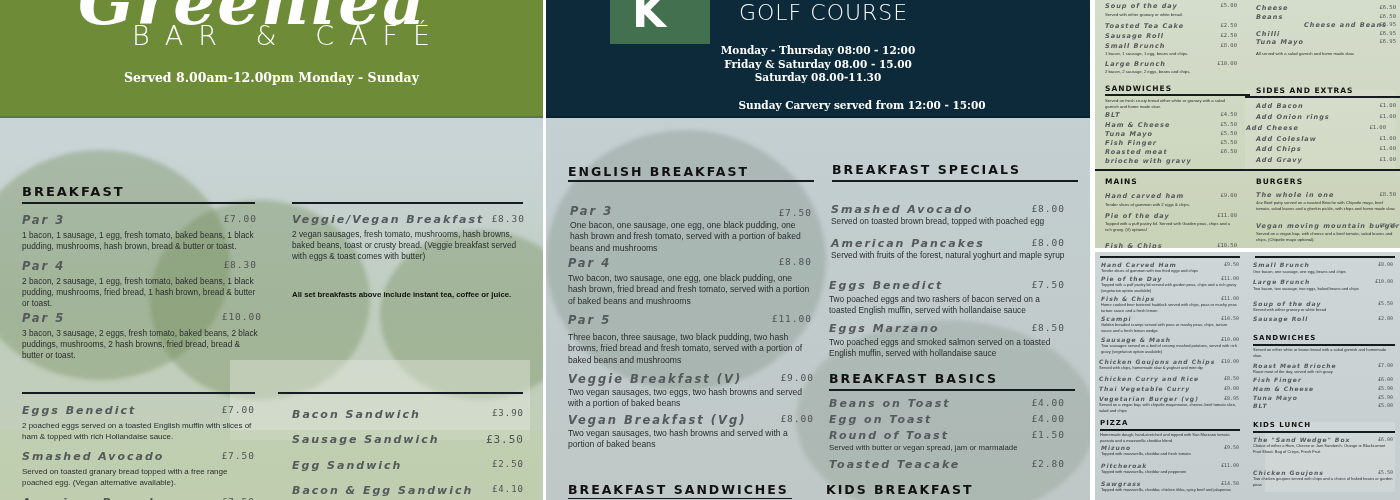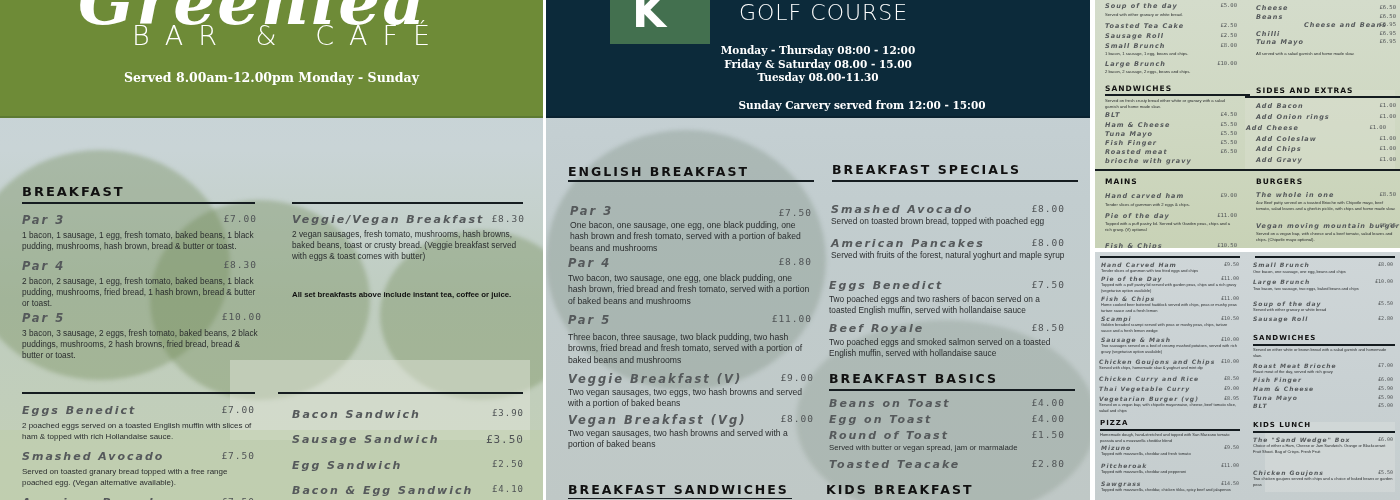--- a/index.html
+++ b/index.html
@@ -129,21 +129,21 @@
   <div class="bg-tree" style="left:250px;top:320px;width:300px;height:200px;background:rgba(100,120,100,0.2);"></div>
 
   <div class="header">
     <div class="logo">
       <span class="logo-glyph">K</span>
     </div>
     <div class="course">GOLF COURSE</div>
     <div class="hours">
       <div>Monday - Thursday 08:00 - 12:00</div>
       <div>Friday &amp; Saturday 08.00 - 15.00</div>
-      <div>Tuesday 08.00-11.30</div>
+      <div>Saturday 08.00-11.30</div>
     </div>
     <div class="carvery">Sunday Carvery served from 12:00 - 15:00</div>
   </div>
 
   <div class="sec-title" style="left:22px;top:164px;font-size:12.5px;">ENGLISH BREAKFAST</div>
   <div class="rule" style="left:22px;top:180px;width:246px;"></div>
 
   <div class="item" style="left:24px;top:204px;width:242px;">
     <div class="name" style="font-size:11.5px;">Par 3</div>
     <div class="price" style="font-size:9.5px;top:3px;">£7.50</div>
@@ -185,21 +185,21 @@
     <div class="name" style="font-size:11px;">American Pancakes</div>
     <div class="price" style="font-size:9.5px;">£8.00</div>
     <div class="desc" style="font-size:8.3px;line-height:11px;">Served with fruits of the forest, natural yoghurt and maple syrup</div>
   </div>
   <div class="item" style="left:283px;top:279px;width:236px;">
     <div class="name" style="font-size:11px;">Eggs Benedict</div>
     <div class="price" style="font-size:9.5px;">£7.50</div>
     <div class="desc" style="font-size:8.3px;line-height:11px;margin-top:2px;">Two poached eggs and two rashers of bacon served on a toasted English muffin, served with hollandaise sauce</div>
   </div>
   <div class="item" style="left:283px;top:322px;width:236px;">
-    <div class="name" style="font-size:11px;">Beef Royale</div>
+    <div class="name" style="font-size:11px;">Eggs Marzano</div>
     <div class="price" style="font-size:9.5px;">£8.50</div>
     <div class="desc" style="font-size:8.3px;line-height:11px;margin-top:2px;">Two poached eggs and smoked salmon served on a toasted English muffin, served with hollandaise sauce</div>
   </div>
 
   <div class="sec-title" style="left:283px;top:371px;font-size:12.5px;">BREAKFAST BASICS</div>
   <div class="rule" style="left:283px;top:389px;width:246px;"></div>
 
   <div class="item" style="left:283px;top:397px;width:236px;">
     <div class="name" style="font-size:11px;">Beans on Toast</div>
     <div class="price" style="font-size:9.5px;">£4.00</div>

